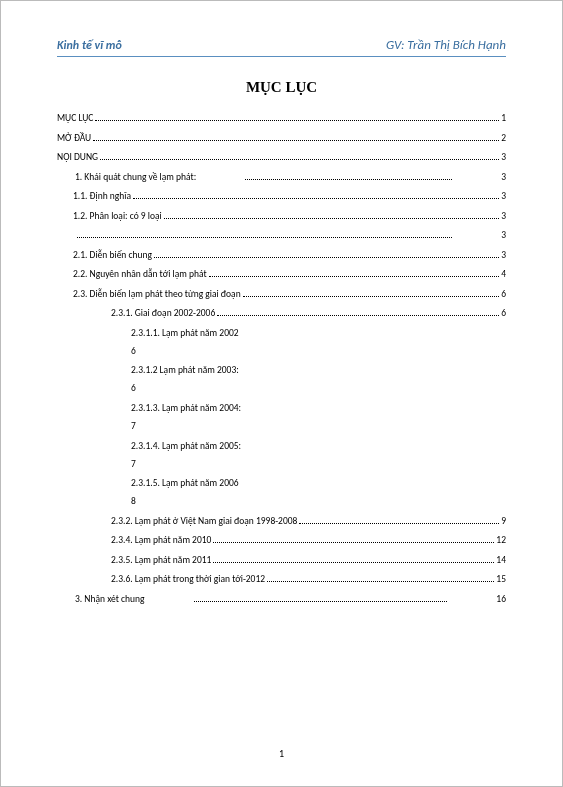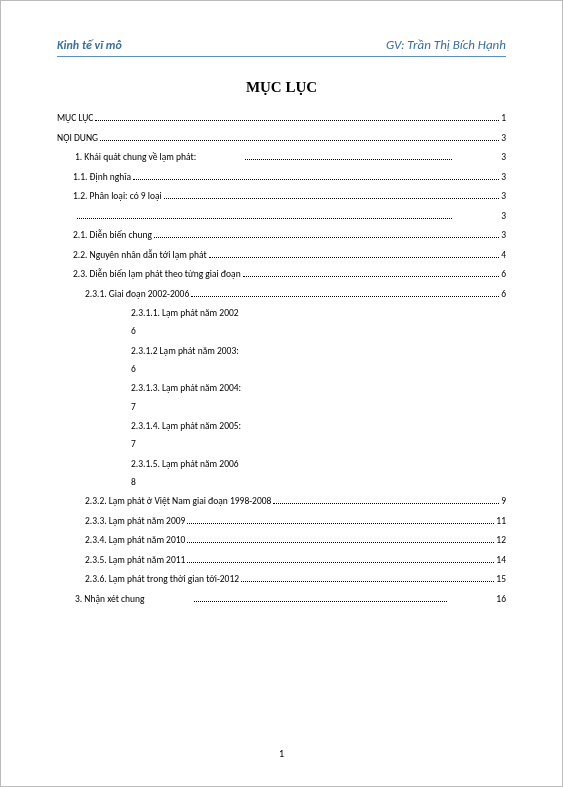--- a/index.html
+++ b/index.html
@@ -63,21 +63,21 @@
     margin: 0 2px 2px 2px;
     height: 0.6em;
   }
   .toc-page {
     flex: 0 0 auto;
     text-align: right;
   }
   .lvl0 { margin-left: 0px; }
   .lvl1 { margin-left: 18px; gap: 47px; }
   .lvl2 { margin-left: 16px; }
-  .lvl3 { margin-left: 28px; justify-content: flex-end; }
+  .lvl3 { margin-left: 54px; justify-content: flex-end; }
   .lvl4 { margin-left: 72px; flex-direction: column; }
   .page-number {
     position: absolute;
     bottom: 26px;
     left: 0;
     right: 0;
     text-align: center;
     font-size: 10px;
   }
 </style>
@@ -93,20 +93,25 @@
 
   <div class="title">MỤC LỤC</div>
 
   <div class="toc" id="toc">
       <div class="toc-row lvl0">
         <span class="toc-label">MỤC LỤC</span>
         <span class="toc-dots"></span>
         <span class="toc-page">1</span>
       </div>
       <div class="toc-row lvl0">
+        <span class="toc-label">MỞ ĐẦU</span>
+        <span class="toc-dots"></span>
+        <span class="toc-page">2</span>
+      </div>
+      <div class="toc-row lvl0">
         <span class="toc-label">NỘI DUNG</span>
         <span class="toc-dots"></span>
         <span class="toc-page">3</span>
       </div>
       <div class="toc-row lvl1">
         <span class="toc-label">1. Khái quát chung về lạm phát:</span>
         <span class="toc-dots"></span>
         <span class="toc-page">3</span>
       </div>
       <div class="toc-row lvl2">
@@ -167,25 +172,20 @@
         <span class="toc-label">2.3.1.5. Lạm phát năm 2006</span>
         <span class="toc-dots"></span>
         <span class="toc-page">8</span>
       </div>
       <div class="toc-row lvl3">
         <span class="toc-label">2.3.2. Lạm phát ở Việt Nam giai đoạn 1998-2008</span>
         <span class="toc-dots"></span>
         <span class="toc-page">9</span>
       </div>
       <div class="toc-row lvl3">
-        <span class="toc-label">2.3.3. Lạm phát năm 2009</span>
-        <span class="toc-dots"></span>
-        <span class="toc-page">11</span>
-      </div>
-      <div class="toc-row lvl3">
         <span class="toc-label">2.3.4. Lạm phát năm 2010</span>
         <span class="toc-dots"></span>
         <span class="toc-page">12</span>
       </div>
       <div class="toc-row lvl3">
         <span class="toc-label">2.3.5. Lạm phát năm 2011</span>
         <span class="toc-dots"></span>
         <span class="toc-page">14</span>
       </div>
       <div class="toc-row lvl3">

